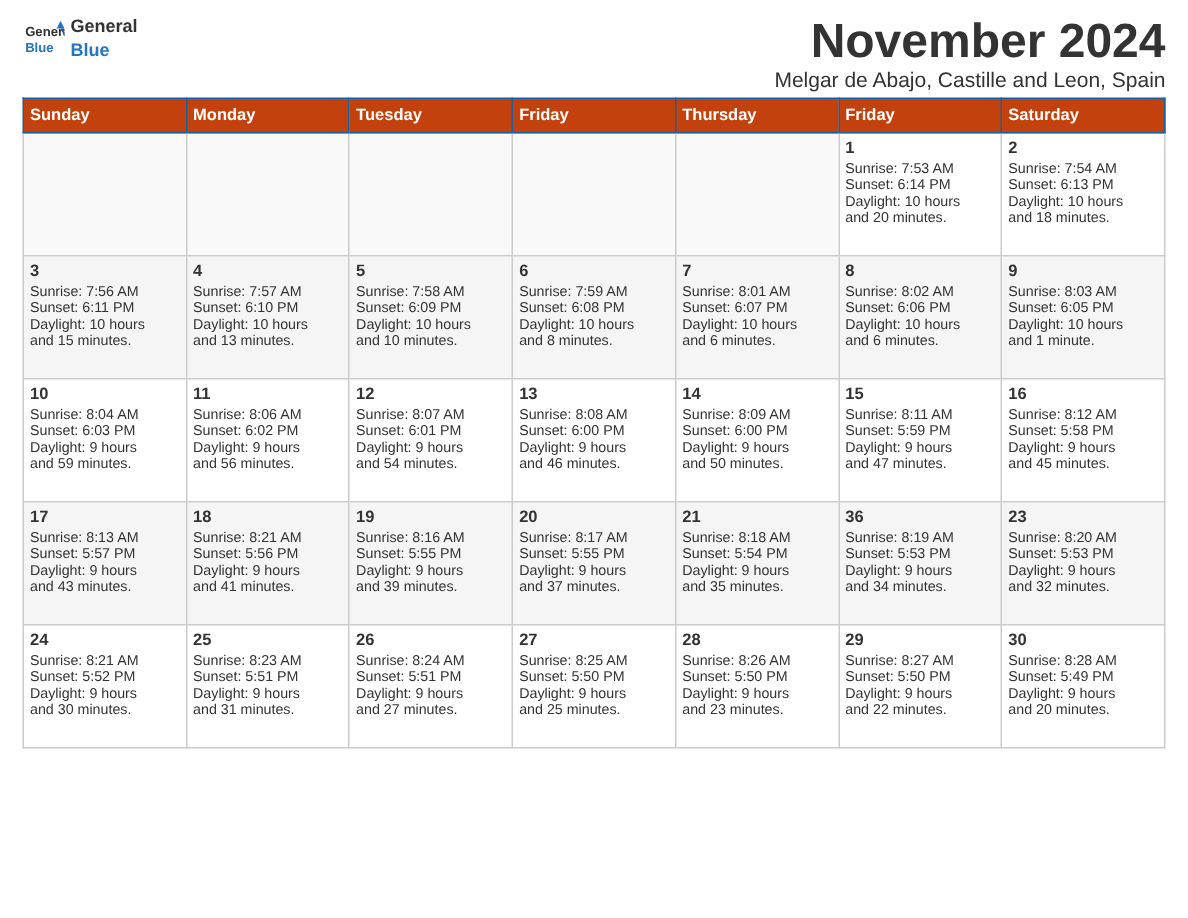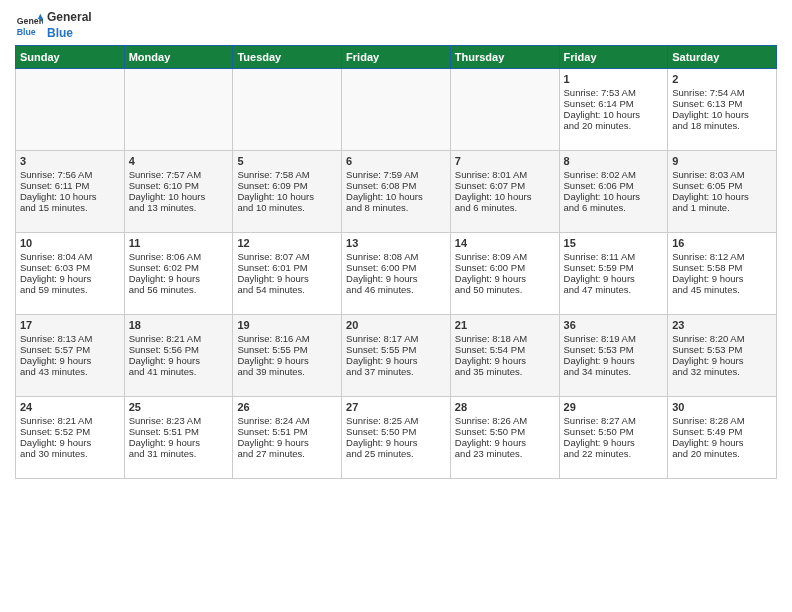--- a/index.html
+++ b/index.html
@@ -37,21 +37,21 @@
     .location-title {
       font-size: 14px;
       color: #333;
     }
     table {
       width: 100%;
       border-collapse: collapse;
       table-layout: fixed;
     }
     thead tr th {
-      background-color: #15803d;
+      background-color: #c2410c;
       color: #fff;
       font-size: 11px;
       font-weight: bold;
       padding: 5px 4px;
       text-align: left;
       border: 1px solid #1a5fa0;
     }
     tbody tr td {
       vertical-align: top;
       font-size: 9.5px;
@@ -84,20 +84,22 @@
       <text x="2" y="26" font-size="10" font-weight="bold" fill="#2575c4">Blue</text>
       <polygon points="26,8 32,8 29,2" fill="#2575c4"></polygon>
       <polygon points="29,8 32,14 32,8" fill="#1a5fa0"></polygon>
     </svg>
     <div style="line-height:1.3">
       <div style="font-size:12px;font-weight:bold;color:#333;">General</div>
       <div style="font-size:12px;font-weight:bold;color:#2575c4;">Blue</div>
     </div>
   </div>
   <div class="title-block">
+    <div class="month-title">November 2024</div>
+    <div class="location-title">Melgar de Abajo, Castille and Leon, Spain</div>
   </div>
 </div>
 
 <table>
   <thead>
     <tr id="header-row">
     <th>Sunday</th>
         <th>Monday</th>
         <th>Tuesday</th>
         <th>Friday</th>

